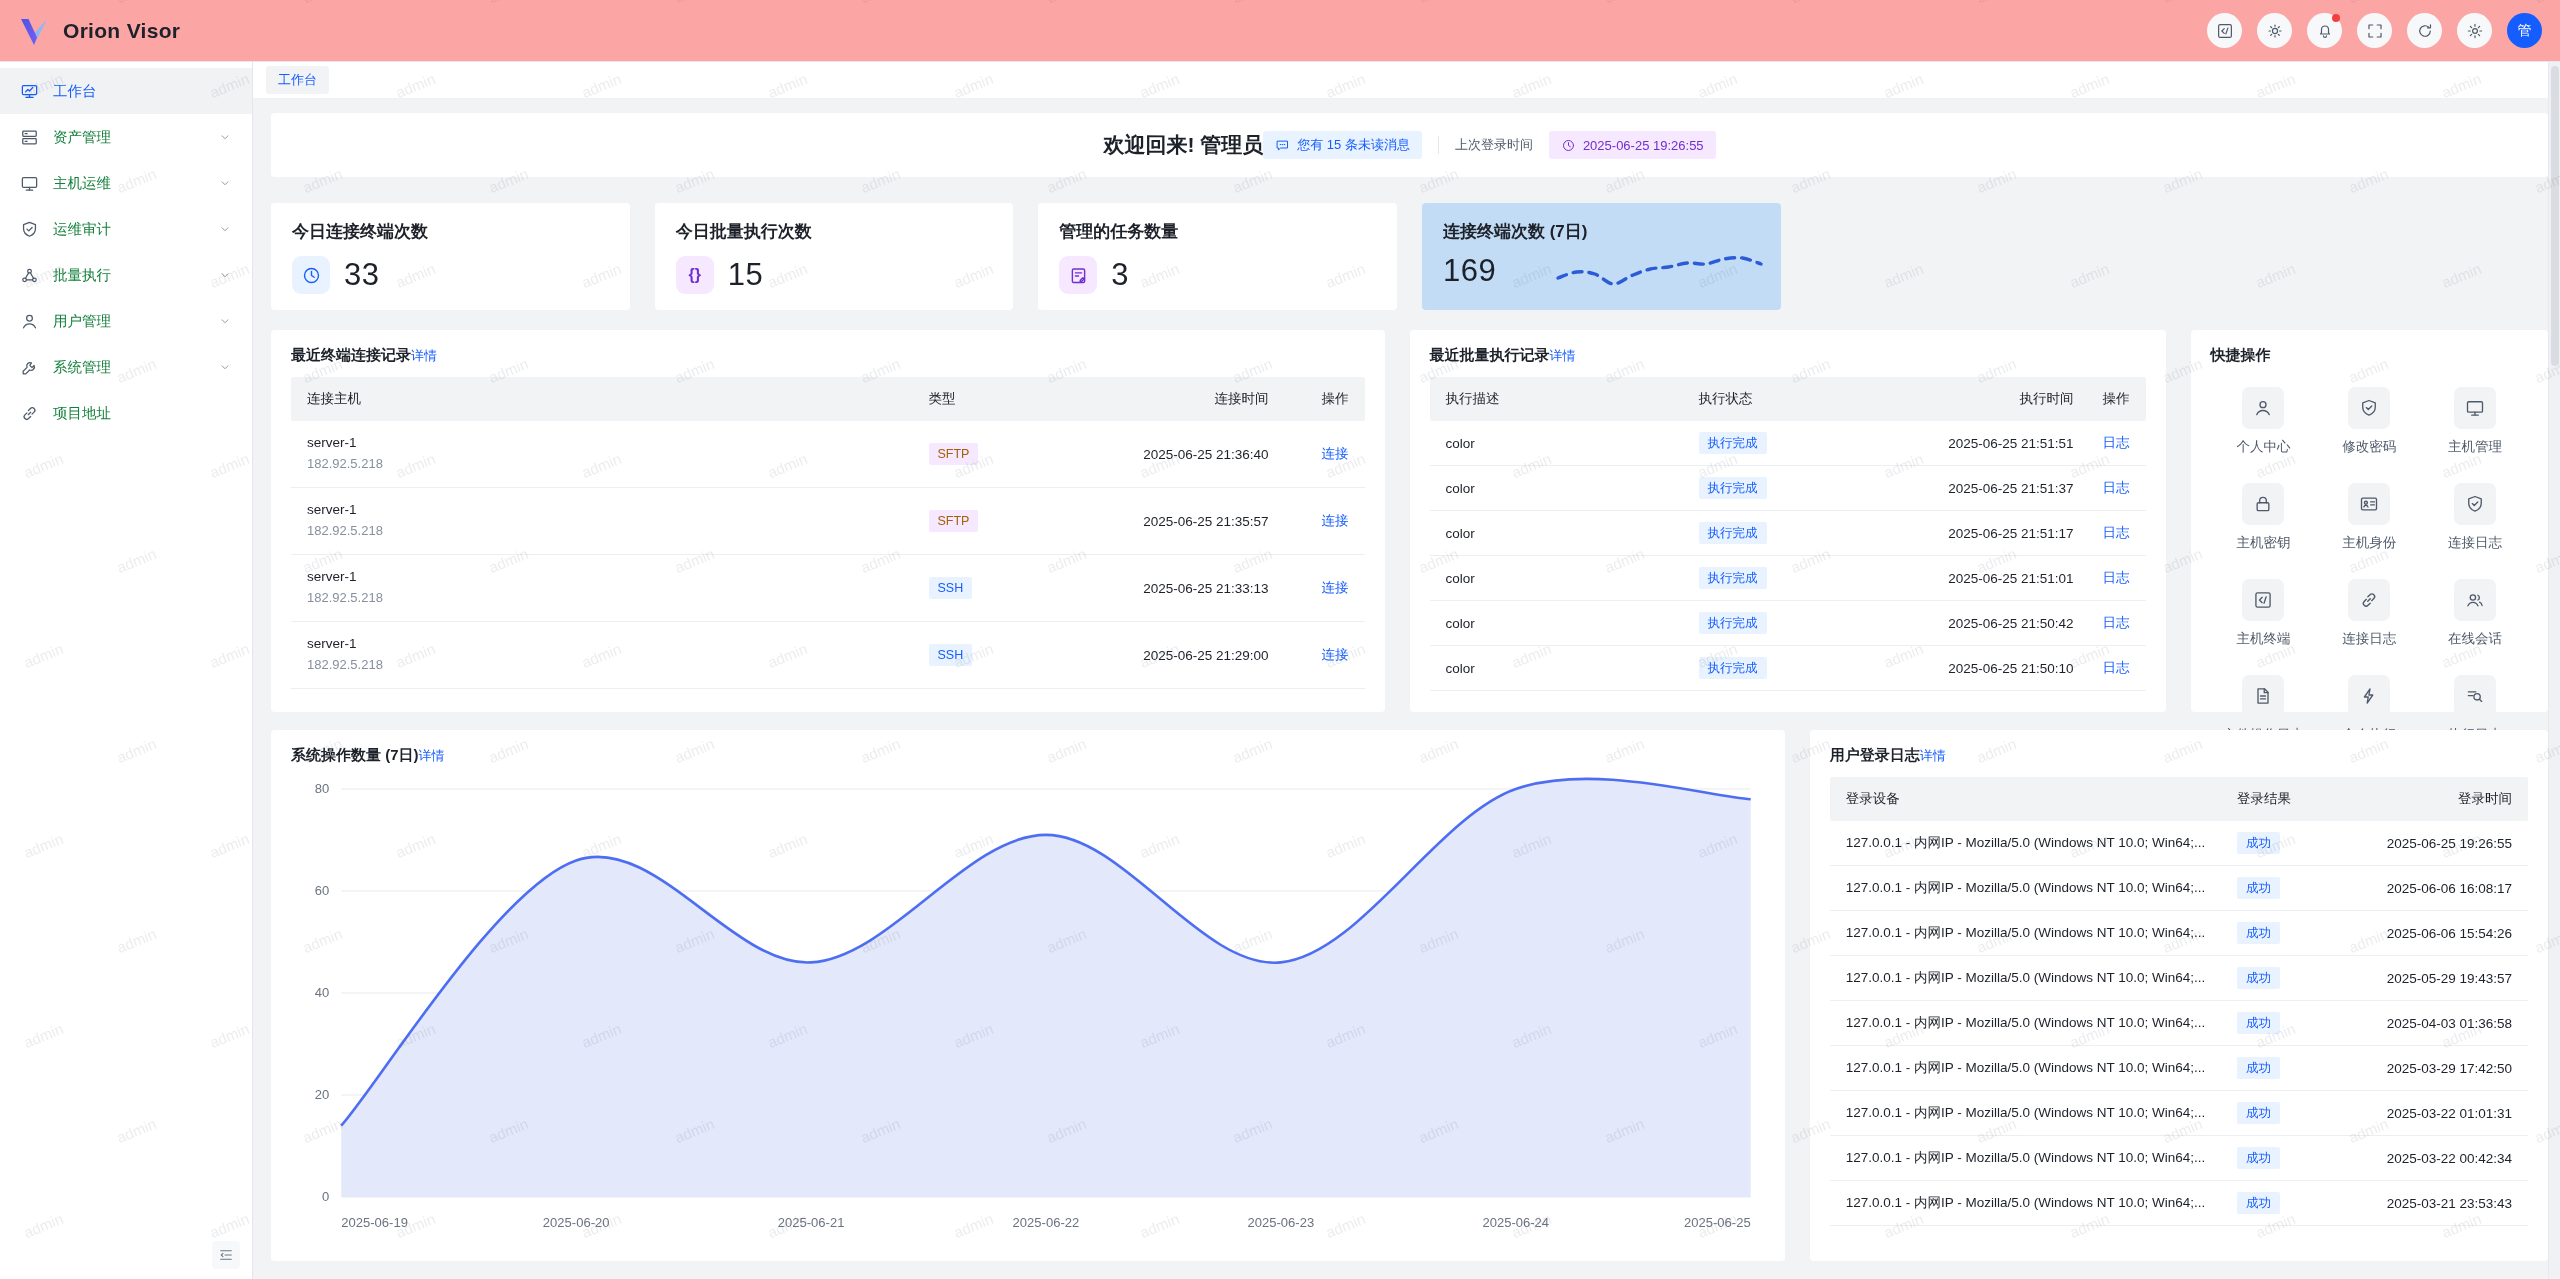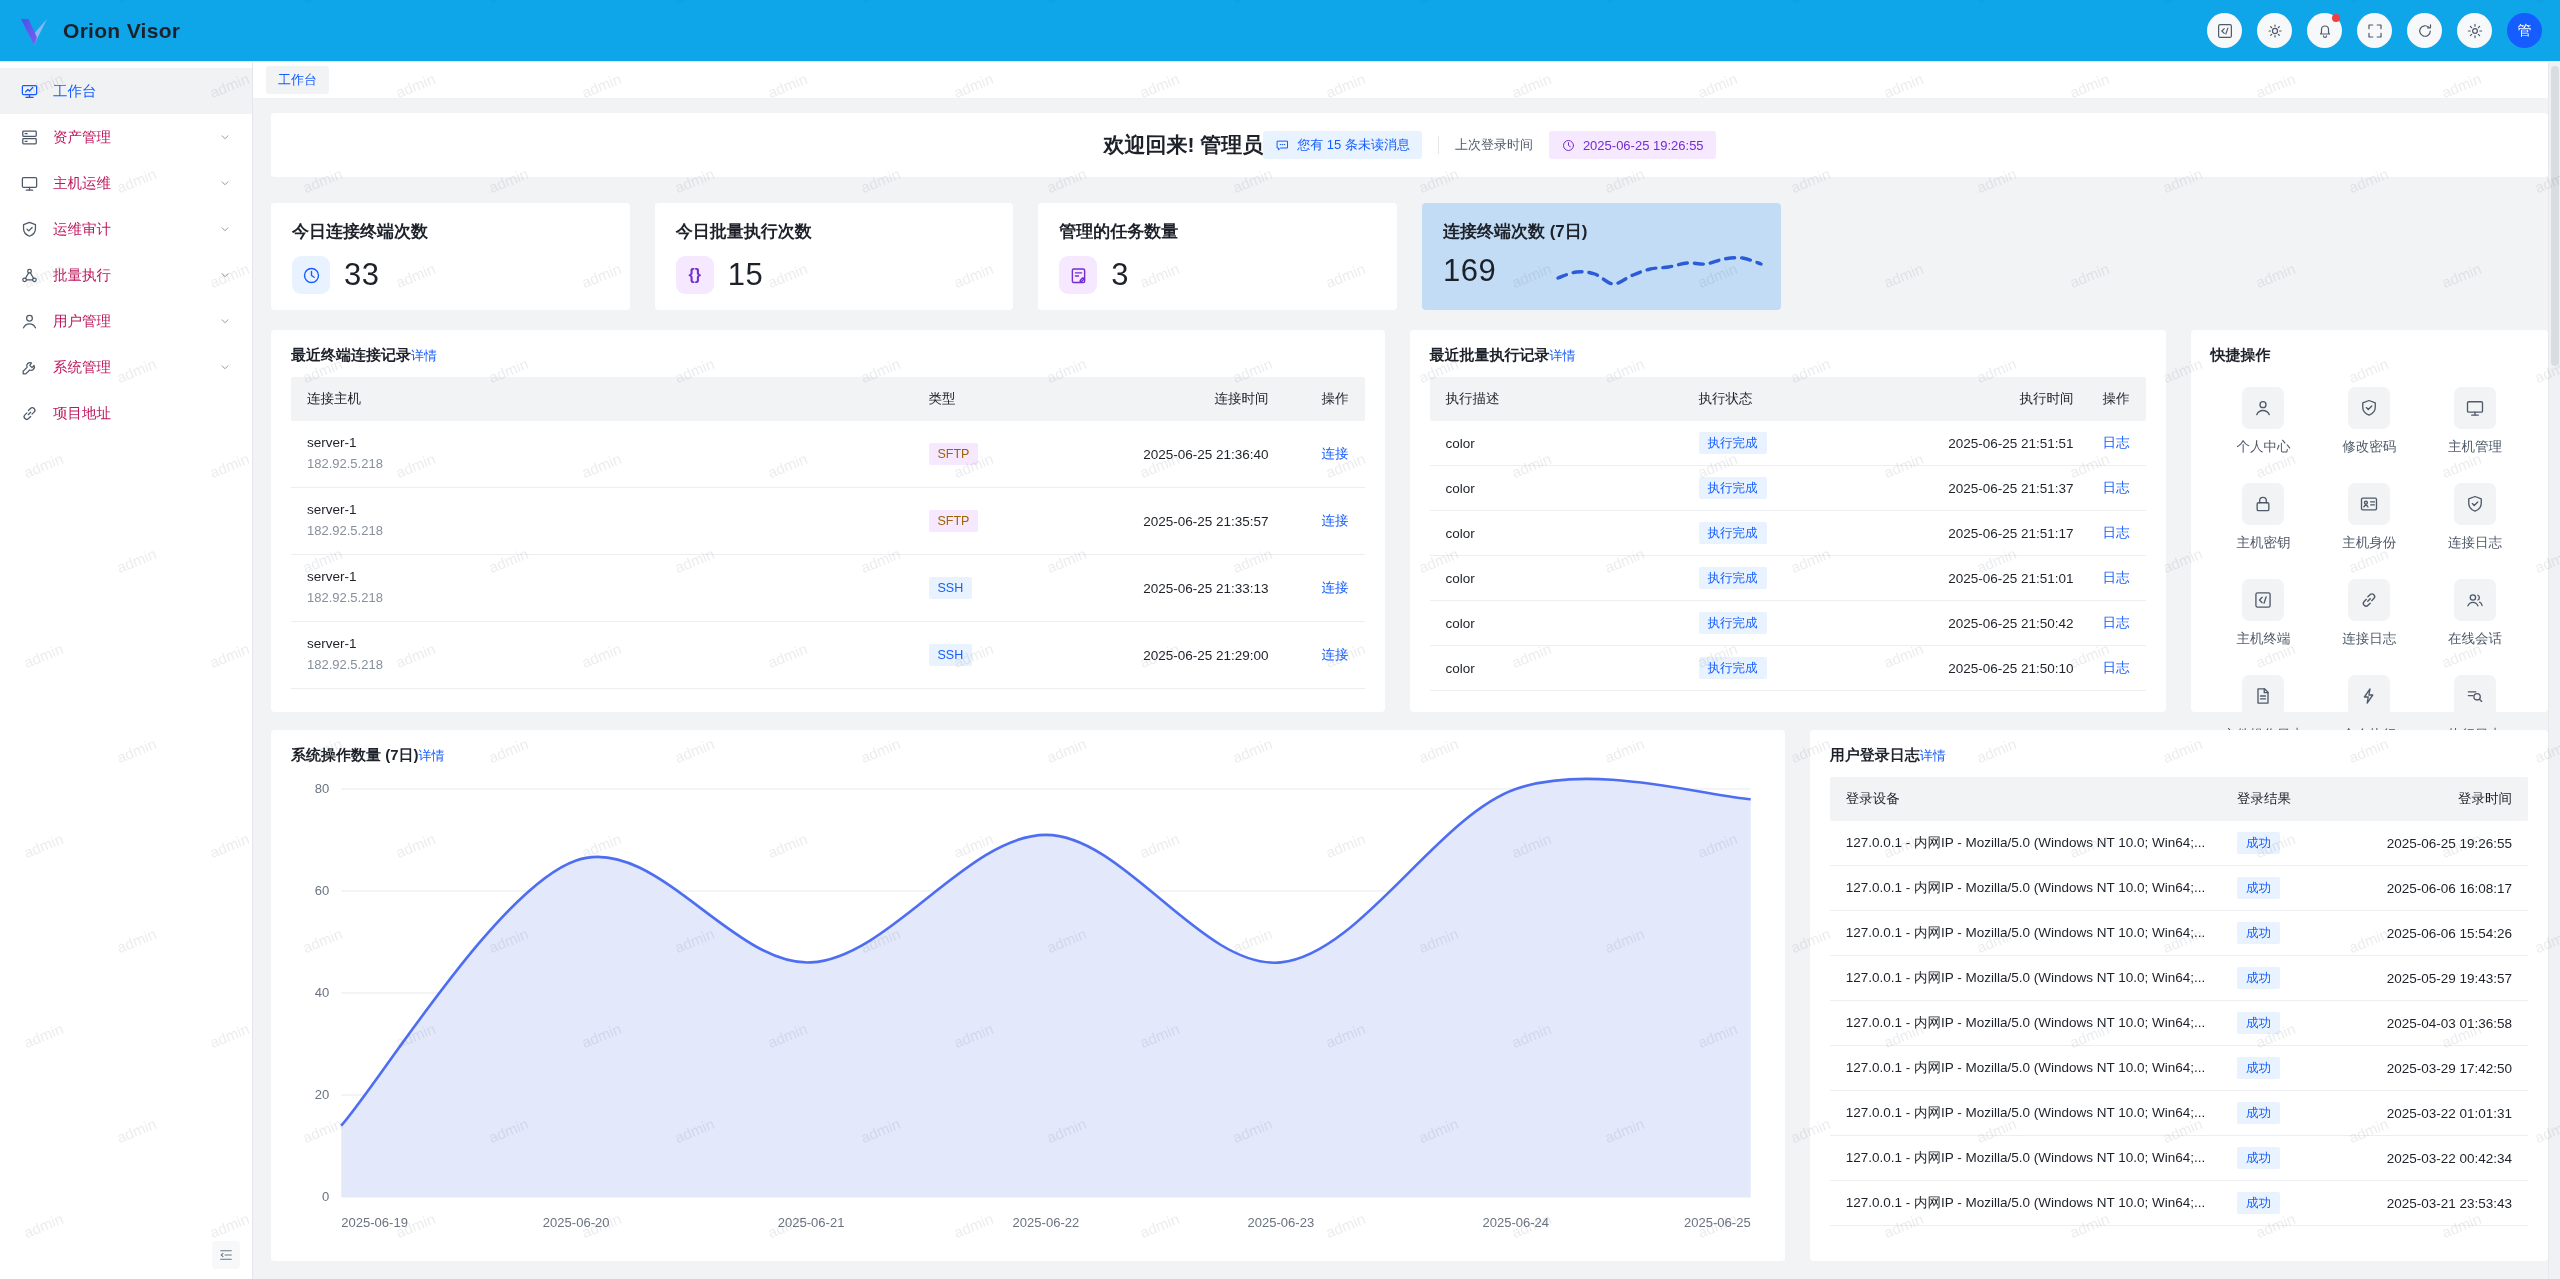--- a/index.html
+++ b/index.html
@@ -2,32 +2,32 @@
 <html><head>
 <meta charset="utf-8">
 <style>
 *{margin:0;padding:0;box-sizing:border-box}
 html,body{width:2560px;height:1279px;overflow:hidden}
 body{font-family:"Liberation Sans","DejaVu Sans",sans-serif;background:#f2f3f5;color:#1d2129;position:relative}
 a{text-decoration:none;color:#165dff;cursor:pointer}
 .ic{display:inline-flex;align-items:center;justify-content:center}
 .ic svg{width:100%;height:100%}
 
-.header{position:absolute;top:0;left:0;right:0;height:62px;background:#0ea5e9;border-bottom:1px solid #e5e6eb;display:flex;align-items:center;justify-content:space-between;padding:0 18px;z-index:20}
+.header{position:absolute;top:0;left:0;right:0;height:62px;background:#fca5a5;border-bottom:1px solid #e5e6eb;display:flex;align-items:center;justify-content:space-between;padding:0 18px;z-index:20}
 .logo{display:flex;align-items:center;gap:11px}
 .logo-mark{width:34px;height:34px}
 .logo-title{font-size:21px;font-weight:700;letter-spacing:.3px}
 .hicons{display:flex;align-items:center;gap:15px}
 .hbtn{width:35px;height:35px;border-radius:50%;background:#f7f8fa;display:flex;align-items:center;justify-content:center;color:#4e5969;position:relative;cursor:pointer}
 .hbtn .ic{width:18px;height:18px}
 .hbtn .dot{position:absolute;top:1px;right:2px;width:8px;height:8px;border-radius:50%;background:#f53f3f}
 .avatar{width:35px;height:35px;border-radius:50%;background:#165dff;color:#fff;font-size:14px;display:flex;align-items:center;justify-content:center;cursor:pointer}
 
 .sidebar{position:absolute;top:62px;left:0;bottom:0;width:253px;background:#fff;border-right:1px solid #e5e6eb;padding-top:6px;z-index:10}
-.s-item{height:46px;display:flex;align-items:center;gap:14px;padding:0 20px;font-size:14.5px;color:#be185d;cursor:pointer}
+.s-item{height:46px;display:flex;align-items:center;gap:14px;padding:0 20px;font-size:14.5px;color:#15803d;cursor:pointer}
 .s-item .ic{width:19px;height:19px;color:#4e5969}
 .s-item .chev{margin-left:auto;width:14px;height:14px;color:#86909c}
 .s-item.active{background:#f1f2f4;color:#165dff}
 .s-item.active .ic{color:#165dff}
 .collapse-btn{position:absolute;right:12px;bottom:10px;width:28px;height:28px;border-radius:4px;background:#f7f8fa;display:flex;align-items:center;justify-content:center;color:#6b7785;cursor:pointer}
 .collapse-btn .ic{width:16px;height:16px}
 
 .main{position:absolute;left:253px;top:62px;right:0;bottom:0}
 .crumb-bar{height:37px;background:#fff;display:flex;align-items:center;padding:0 13px;border-bottom:1px solid #f0f1f3}
 .crumb{background:#f2f3f5;color:#165dff;font-size:13px;padding:5px 12px;border-radius:3px;cursor:pointer}

